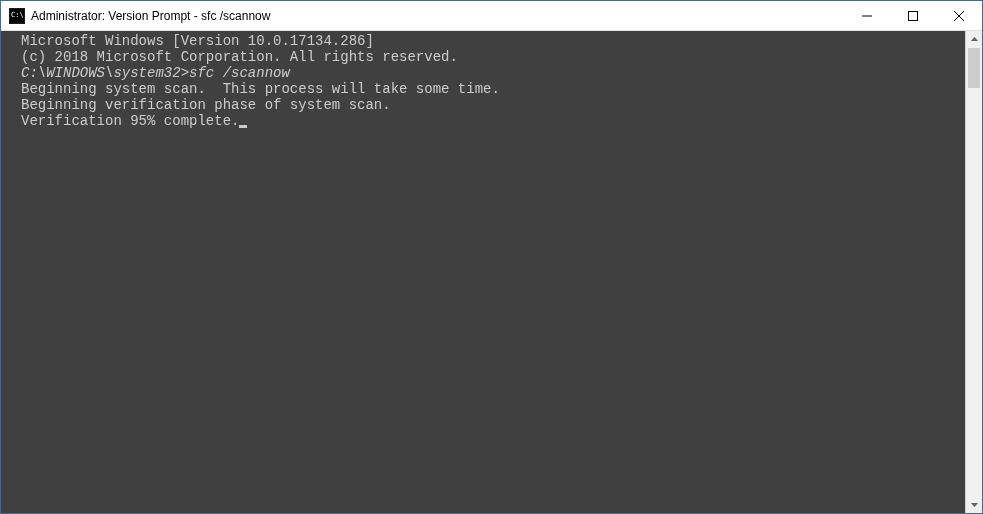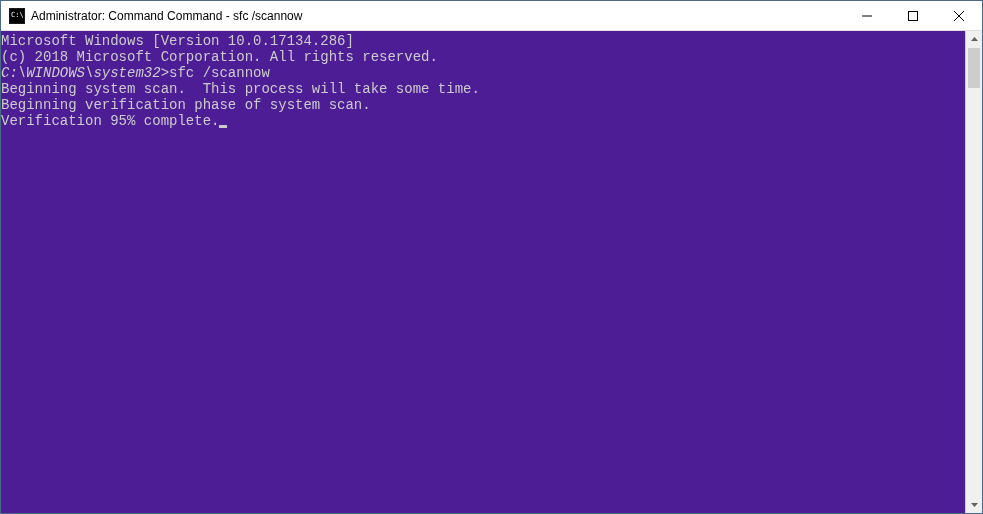--- a/index.html
+++ b/index.html
@@ -63,38 +63,39 @@
       height: 10px;
     }
     .terminal-container {
       flex: 1;
       display: flex;
       background: #000000;
       position: relative;
     }
     .terminal {
       flex: 1;
-      background: #4c1d95;
+      background: #404040;
       color: #cccccc;
       font-family: Consolas, "Courier New", monospace;
       font-size: 14px;
       line-height: 16px;
-      padding: 2px 0;
+      padding: 2px 20px;
       white-space: pre;
       overflow: hidden;
     }
     .terminal-line {
       display: block;
     }
     .prompt {
       display: inline;
       font-style: italic;
     }
     .command {
       display: inline;
+      font-style: italic;
     }
     .cursor {
       display: inline-block;
       width: 8px;
       height: 3px;
       background: #cccccc;
       vertical-align: bottom;
       margin-bottom: 1px;
     }
     .scrollbar {
@@ -135,21 +136,21 @@
 
 <div class="window">
   <div class="titlebar">
     <div class="titlebar-icon">
       <svg viewBox="0 0 16 16">
         <rect x="0" y="0" width="16" height="16" fill="#1a1a1a"></rect>
         <rect x="1" y="1" width="14" height="14" fill="#000"></rect>
         <text x="2" y="9" fill="#fff" font-size="7" font-family="monospace">C:\</text>
       </svg>
     </div>
-    <div class="titlebar-title">Administrator: Command Command - sfc  /scannow</div>
+    <div class="titlebar-title">Administrator: Version Prompt - sfc  /scannow</div>
     <div class="window-controls">
       <div class="window-control">
         <svg viewBox="0 0 10 10">
             <line x1="0" y1="5" x2="10" y2="5" stroke="#000" stroke-width="1"></line>
           </svg>
       </div>
       <div class="window-control">
         <svg viewBox="0 0 10 10">
             <rect x="0.5" y="0.5" width="9" height="9" fill="none" stroke="#000" stroke-width="1"></rect>
           </svg>

